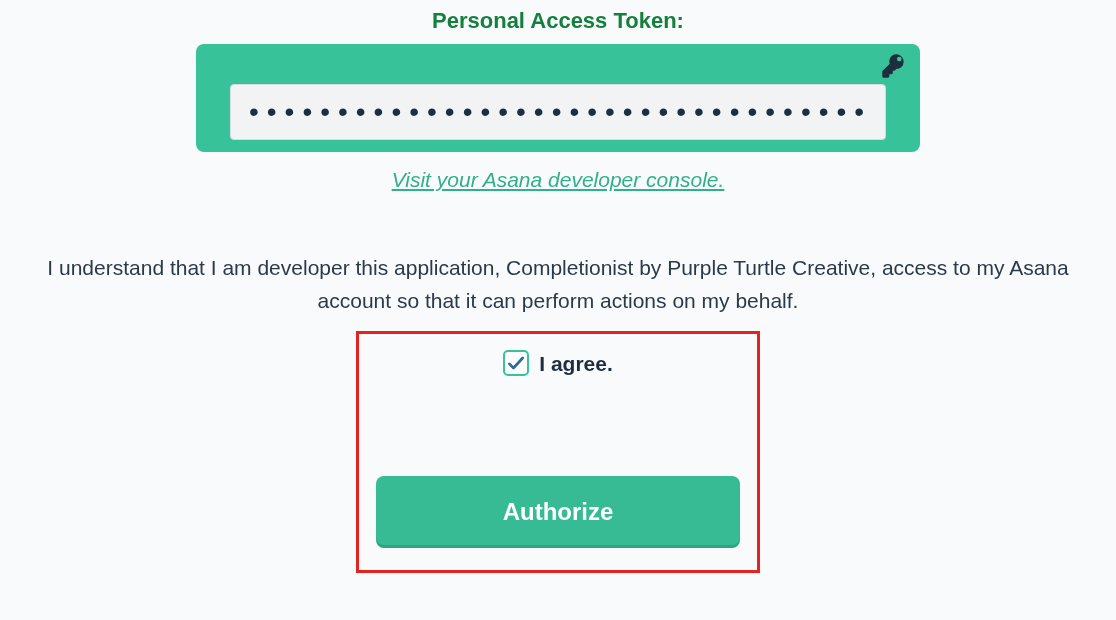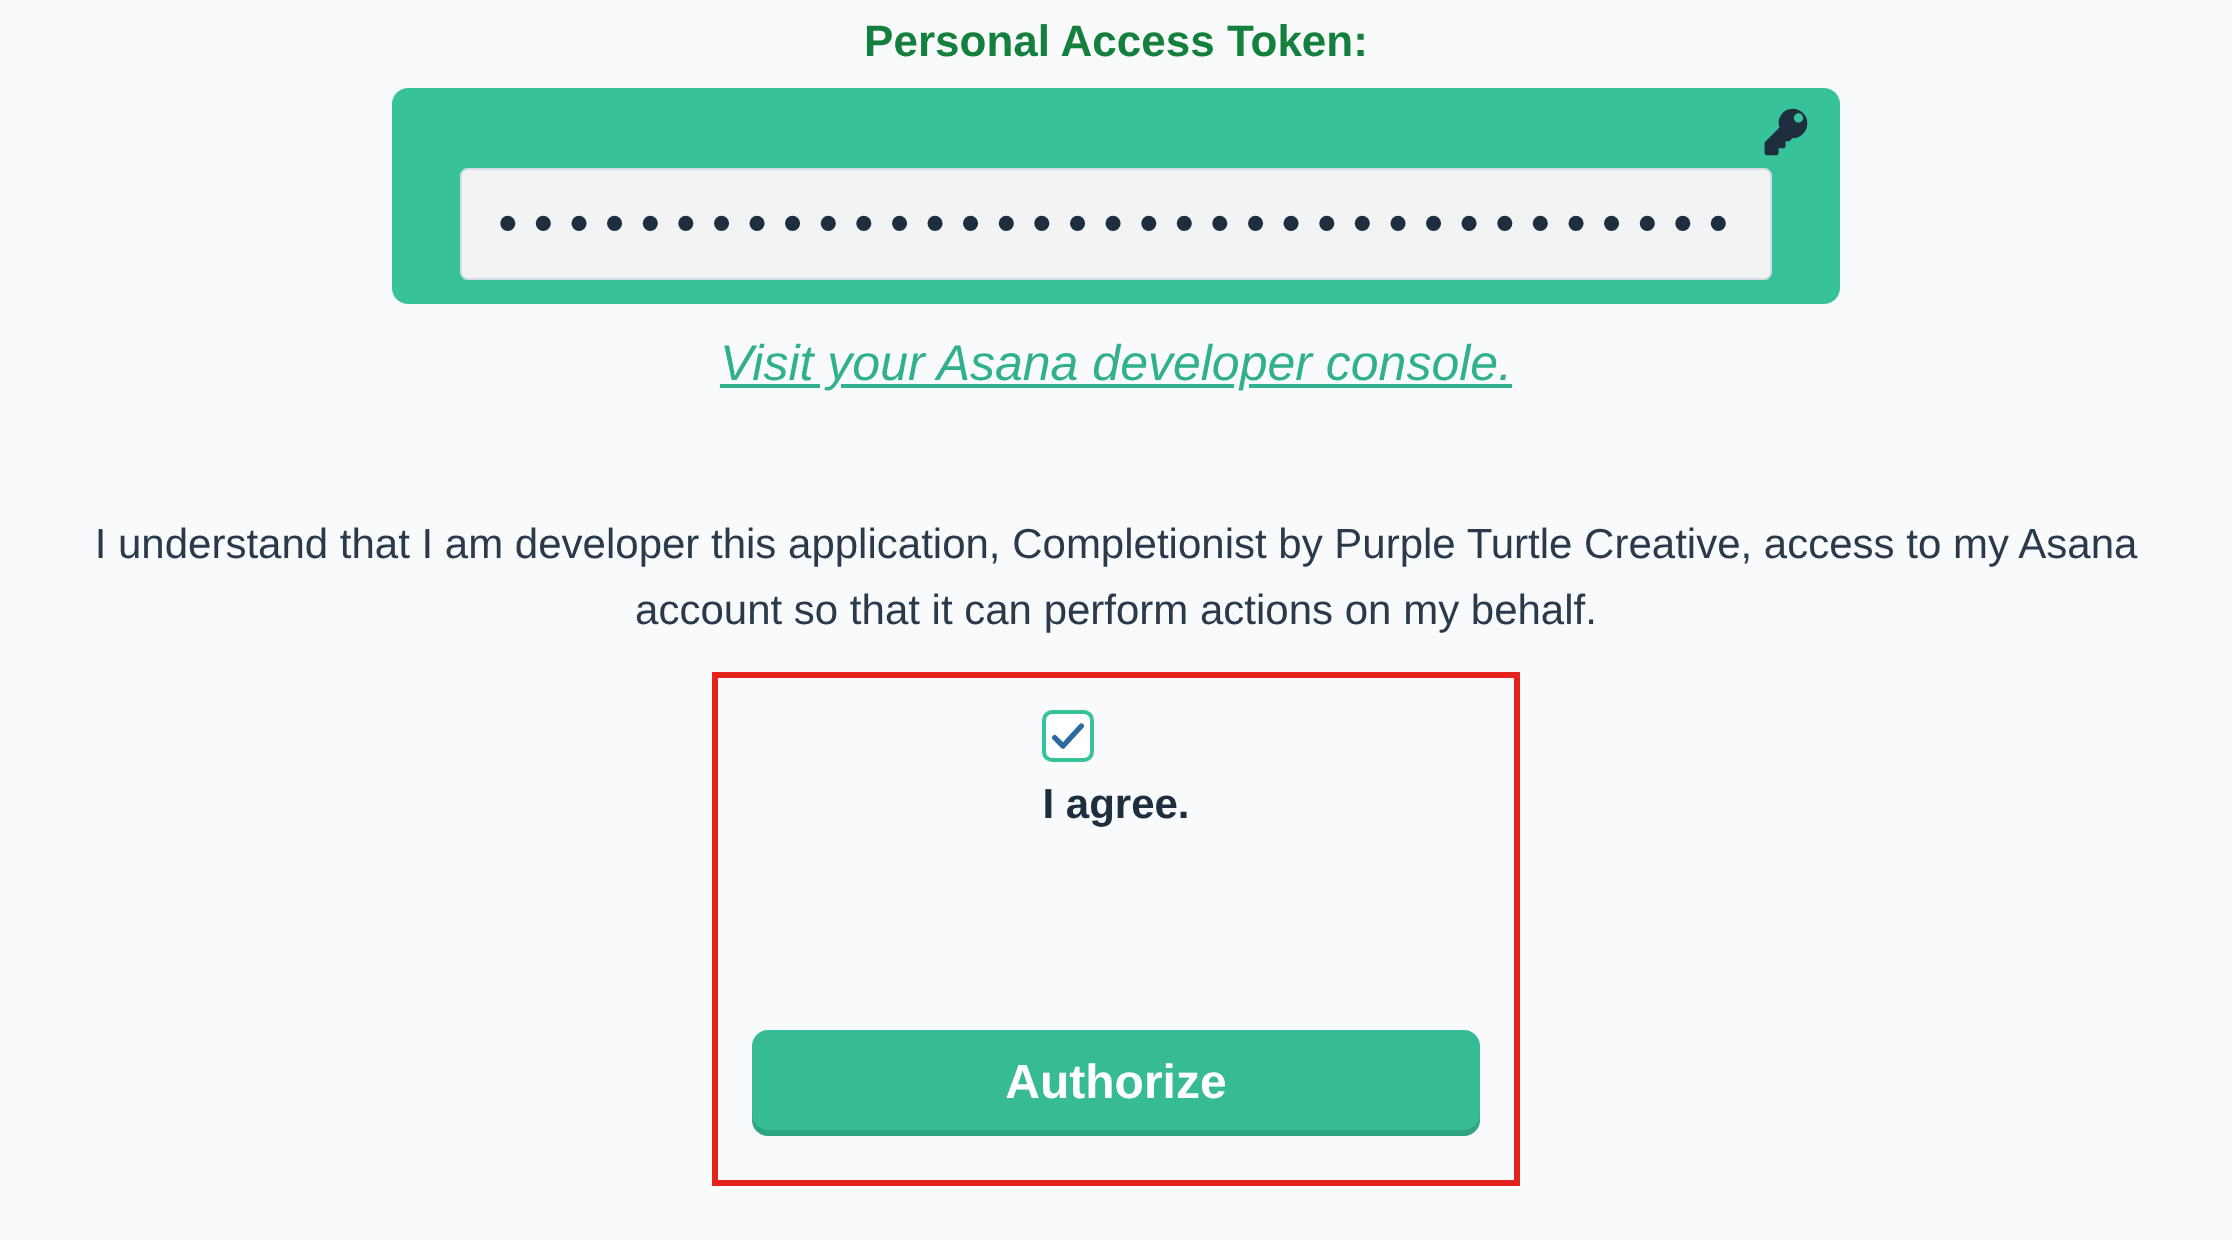--- a/index.html
+++ b/index.html
@@ -51,21 +51,21 @@
       background: transparent;
       outline: none;
       font-size: 28px;
       letter-spacing: 8px;
       color: #1e2e3e;
       font-family: inherit;
     }
     .visit-link {
       display: block;
       margin-top: 16px;
-      font-size: 25px;
+      font-size: 21px;
       font-style: italic;
       color: #30b08c;
       text-decoration: underline;
       font-weight: 500;
     }
     .disclaimer {
       margin-top: 60px;
       text-align: center;
       font-size: 21px;
       line-height: 1.55;
@@ -76,45 +76,44 @@
       margin-top: 14px;
       border: 3px solid #e4231f;
       width: 404px;
       padding: 16px 18px 22px 18px;
       display: flex;
       flex-direction: column;
       align-items: center;
     }
     .agree-row {
       display: flex;
-      align-items: flex-start;
+      align-items: flex-end;
       gap: 10px;
       margin-top: 0;
-      flex-direction: column;
     }
     .checkbox {
       width: 26px;
       height: 26px;
       border: 2px solid #37c29a;
       border-radius: 5px;
       background: #ffffff;
       display: flex;
       align-items: center;
       justify-content: center;
       cursor: pointer;
     }
     .agree-label {
       font-size: 21px;
       font-weight: 700;
       color: #1e2e3e;
     }
     .authorize-btn {
       margin-top: 100px;
       width: 364px;
-      height: 53px;
+      height: 72px;
       background: #36bb95;
       border: none;
       border-radius: 8px;
       color: #ffffff;
       font-size: 24px;
       font-weight: 700;
       cursor: pointer;
       box-shadow: inset 0 -3px 0 rgba(0,0,0,0.12);
     }
   </style>

